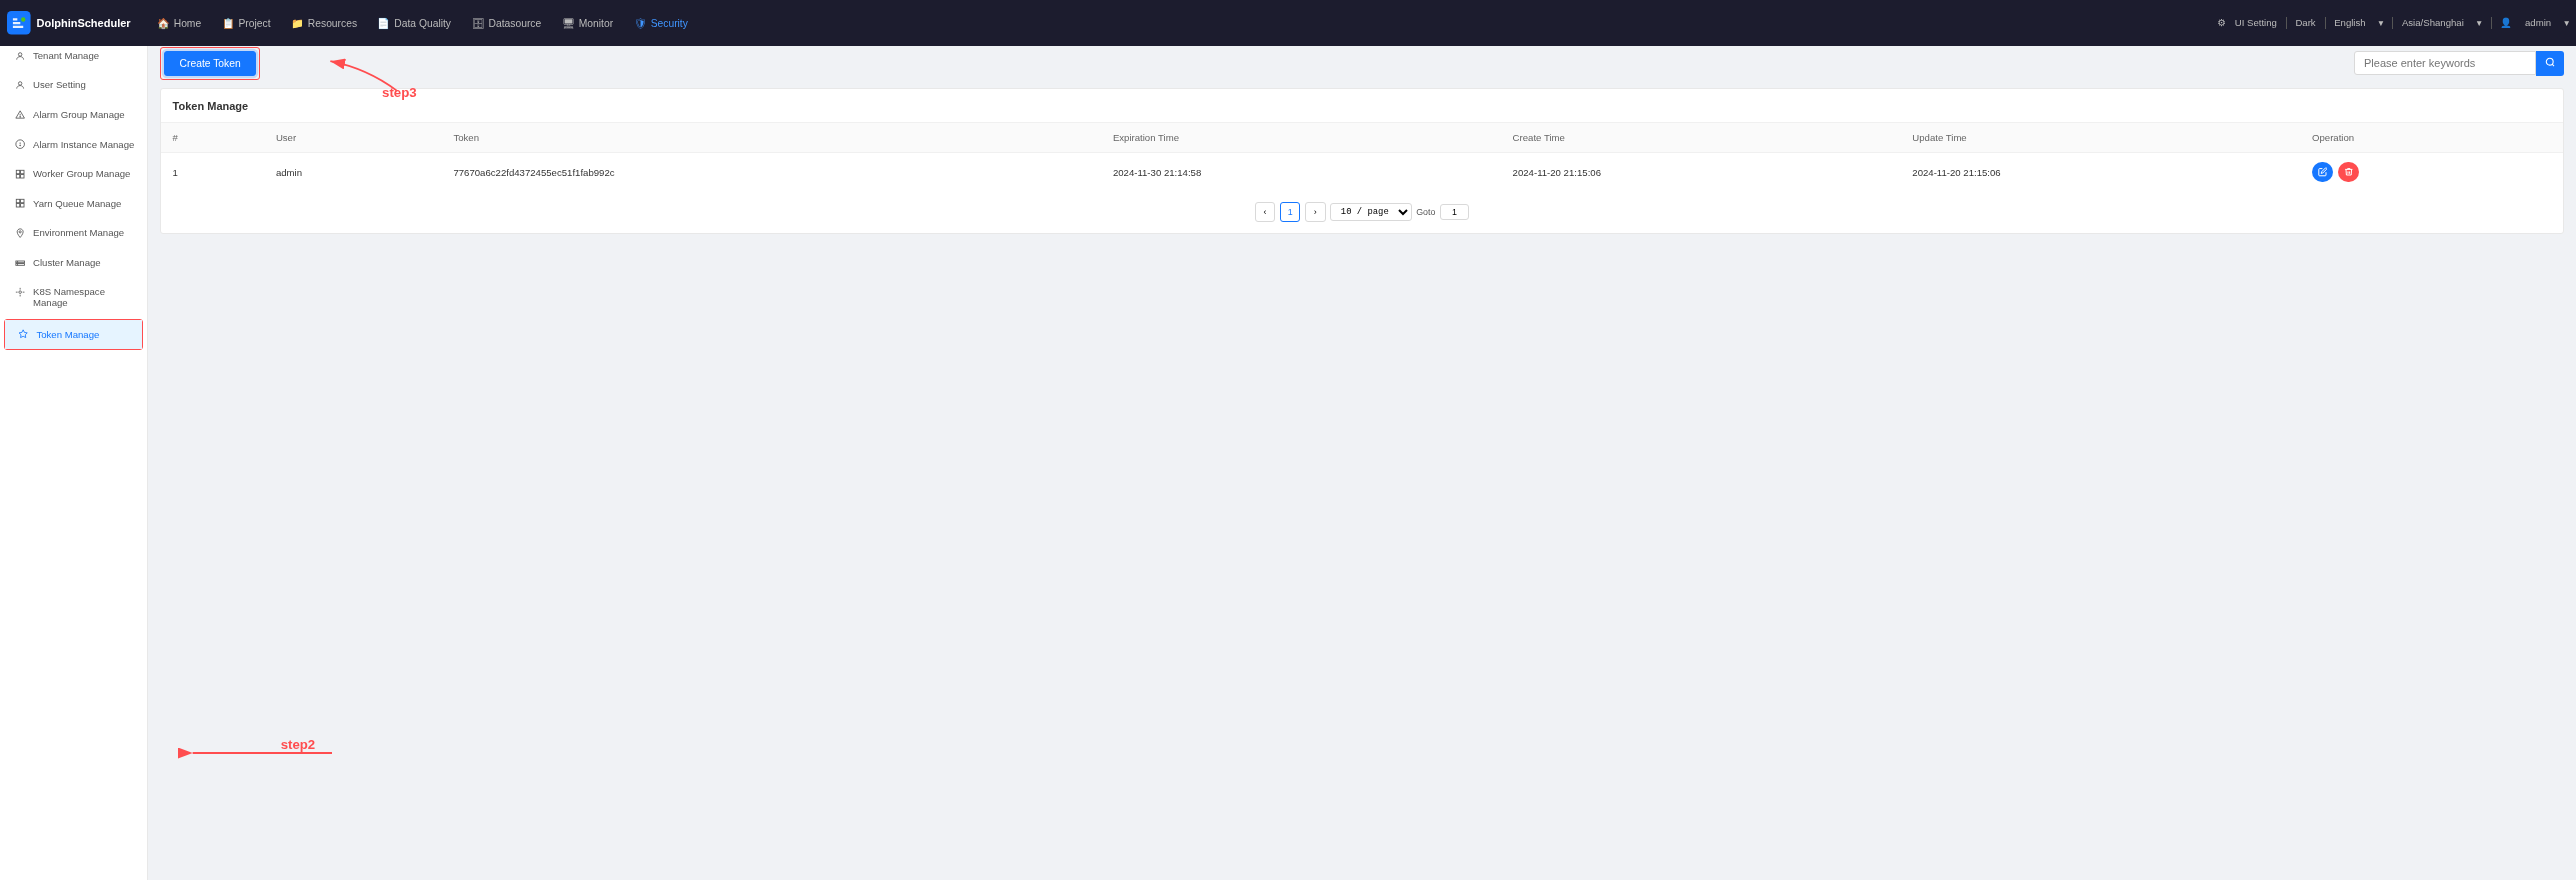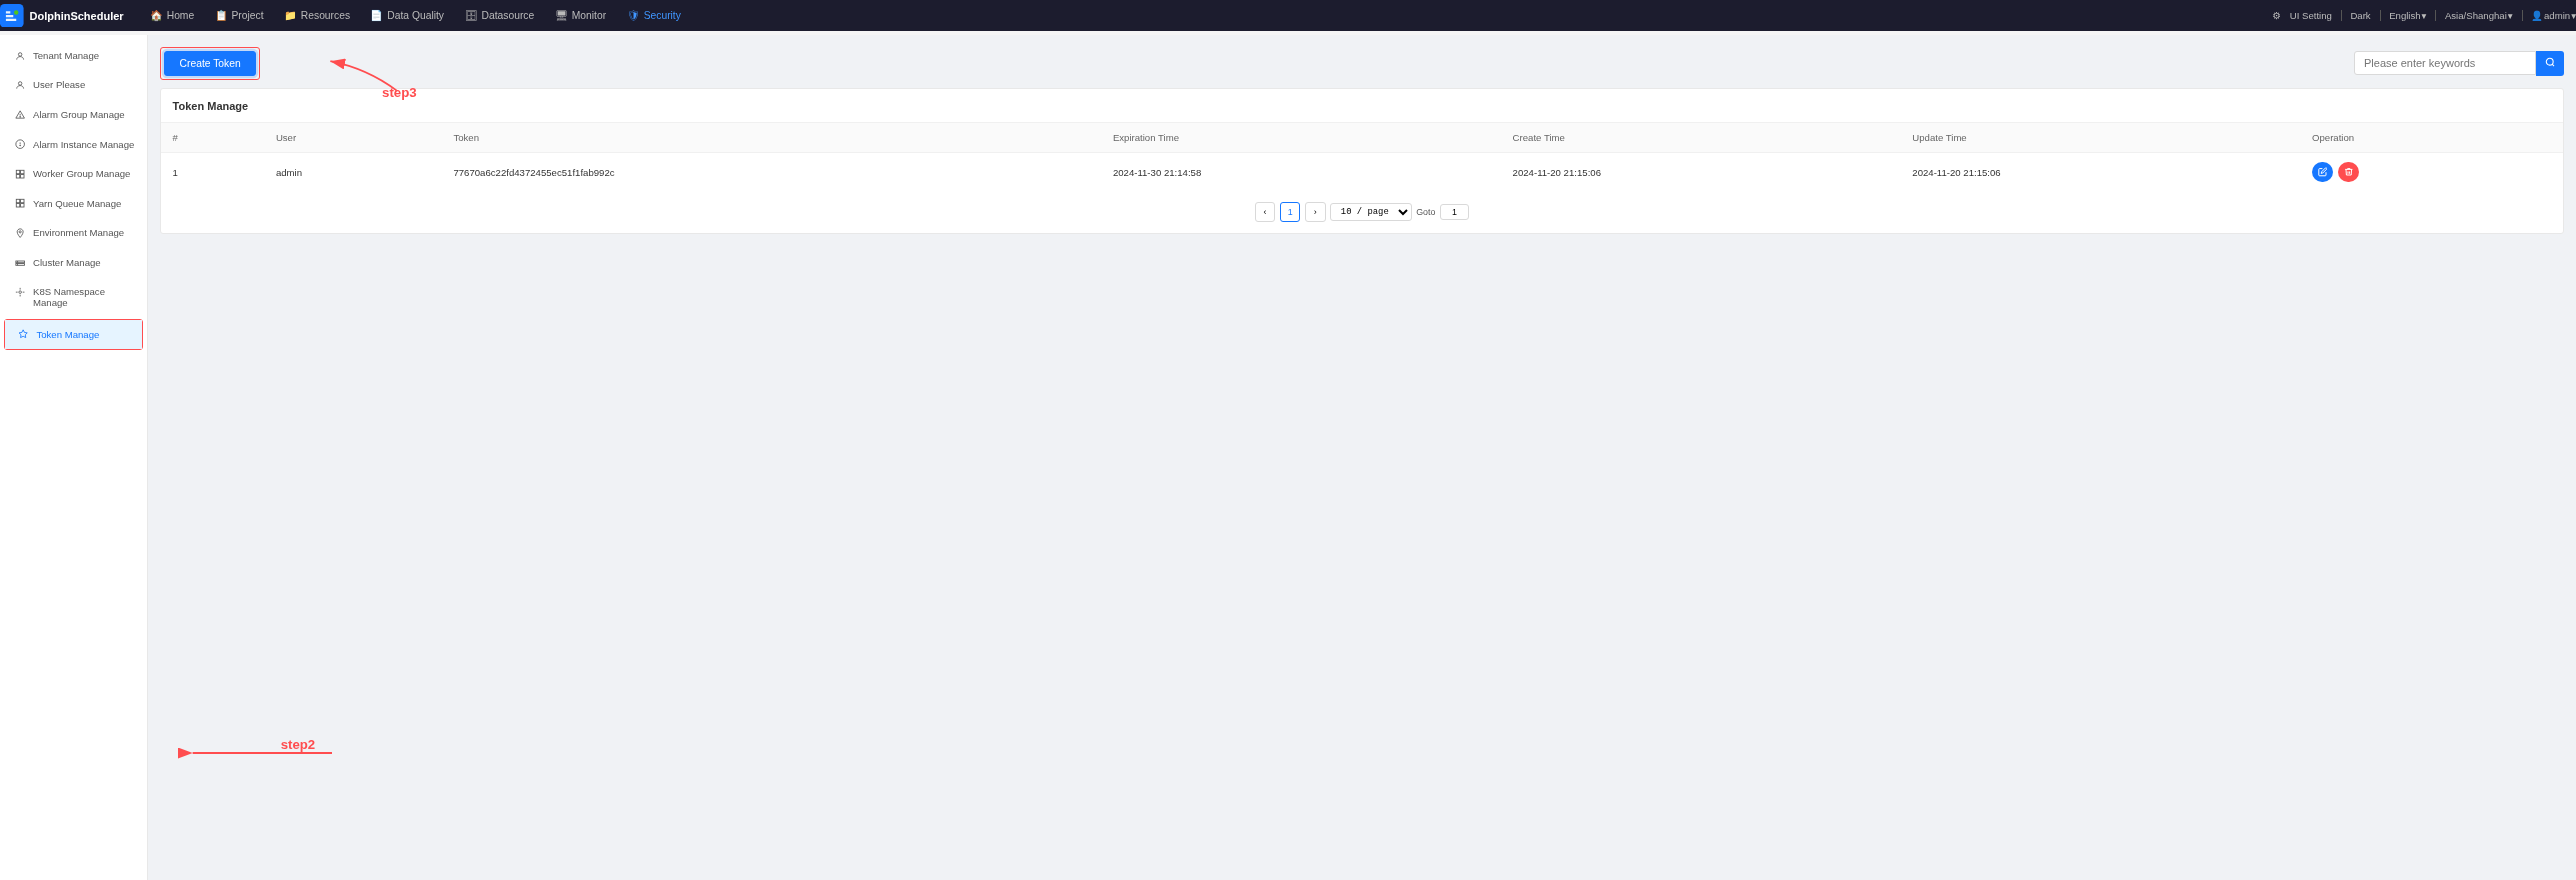--- a/index.html
+++ b/index.html
@@ -1,35 +1,35 @@
 <!DOCTYPE html>
 <html style="font-size:11.8px"><head>
   <meta charset="utf-8">
   <style>
     * { box-sizing: border-box; margin: 0; padding: 0; }
     body { font-family: -apple-system, BlinkMacSystemFont, 'Segoe UI', sans-serif; font-size: 10.3px; background: #f5f5f5; color: #333; }
 
     
     .top-nav {
-      display: flex; align-items: center; height: 31px;
-      background: #1c1c2e; color: #ccc; padding: 0 0;
+      display: flex; align-items: center; height: 46px;
+      background: #1c1c2e; color: #ccc; padding: 0 7px;
       position: fixed; top: 0; left: 0; right: 0; z-index: 100;
     }
     .logo { display: flex; align-items: center; gap: 5.9px; color: #fff; font-weight: bold; font-size: 11px; margin-right: 17.7px; }
     .logo-icon { width: 23.6px; height: 23.6px; }
     .nav-items { display: flex; align-items: center; gap: 3px; flex: 1; }
     .nav-item {
       display: flex; align-items: center; gap: 3.7px;
       padding: 4.4px 8.9px; border-radius: 3px; cursor: pointer;
       color: #bbb; font-size: 10.3px; white-space: nowrap;
     }
     .nav-item.active { color: #4096ff; }
     .nav-right { display: flex; align-items: center; gap: 8.9px; font-size: 9.6px; color: #bbb; }
     .nav-right .divider { width: 0.7px; height: 11.8px; background: #555; }
-    .nav-right .dropdown { display: flex; align-items: center; gap: 1px; cursor: pointer; }
+    .nav-right .dropdown { display: flex; align-items: center; gap: 13px; cursor: pointer; }
 
     
     .layout { display: flex; margin-top: 35px; height: calc(100vh - 35px); }
 
     
     .sidebar {
       width: 148px; min-width: 148px; background: #fff;
       border-right: 0.7px solid #e8e8e8; overflow-y: auto;
       padding: 5.9px 0;
     }
@@ -167,21 +167,21 @@
       </span>
       <span>Tenant Manage</span>
     </div>
     <div class="sidebar-item">
       <span class="s-icon">
         <svg width="10.3" height="10.3" viewBox="0 0 24 24" fill="none" stroke="currentColor" stroke-width="2">
             <circle cx="12" cy="8" r="4"></circle>
             <path d="M4 20c0-4 3.6-7 8-7s8 3 8 7"></path>
           </svg>
       </span>
-      <span>User Please</span>
+      <span>User Setting</span>
     </div>
     <div class="sidebar-item">
       <span class="s-icon">
         <svg width="10.3" height="10.3" viewBox="0 0 24 24" fill="none" stroke="currentColor" stroke-width="2">
             <path d="M12 2L2 19h20L12 2z"></path>
             <line x1="12" y1="9" x2="12" y2="13"></line>
             <circle cx="12" cy="16" r="1" fill="currentColor"></circle>
           </svg>
       </span>
       <span>Alarm Group Manage</span>

